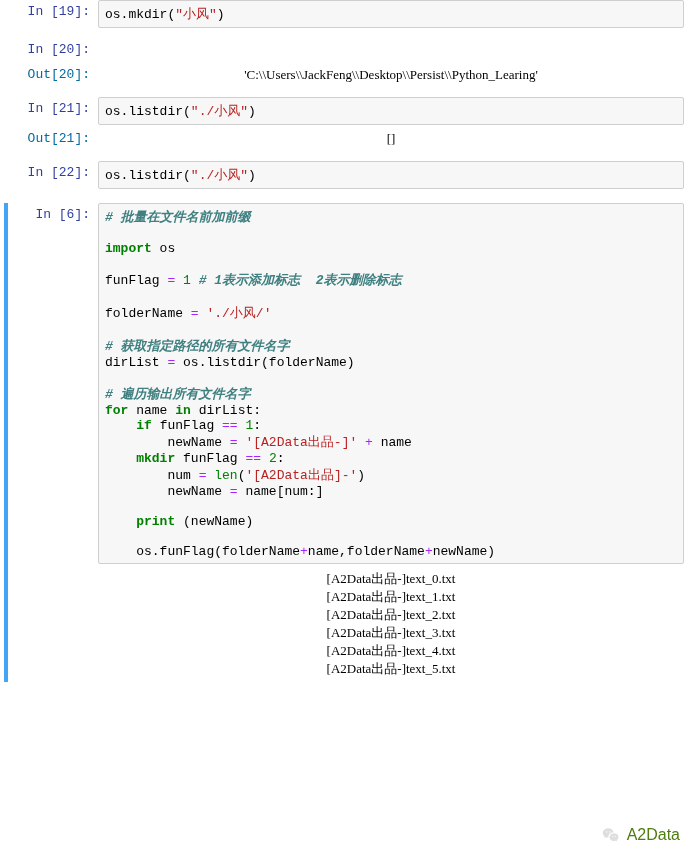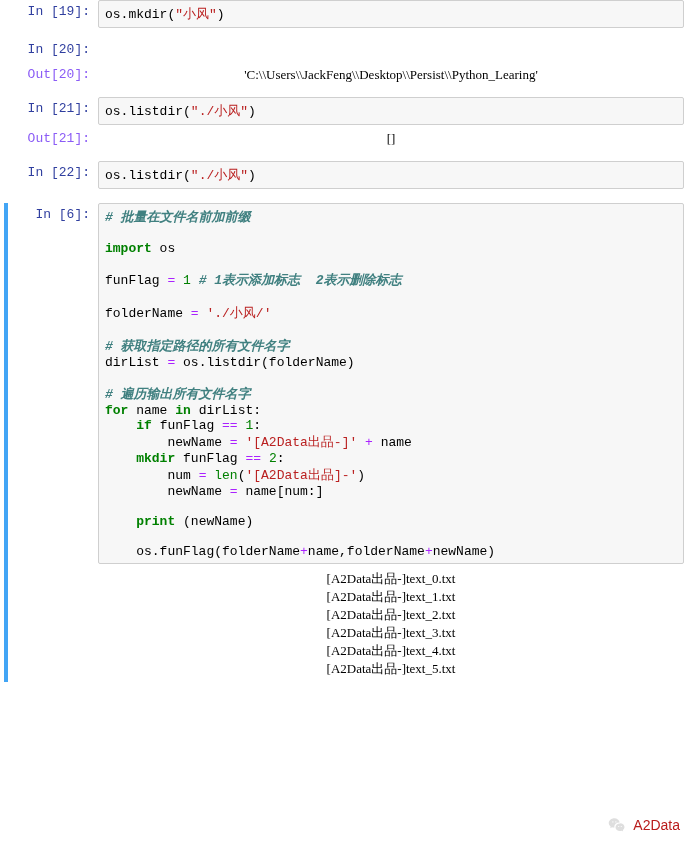--- a/index.html
+++ b/index.html
@@ -20,21 +20,21 @@
   }
   .prompt {
     width: 90px;
     min-width: 90px;
     text-align: right;
     padding: 4px 8px 4px 0;
     box-sizing: border-box;
     font-family: "Courier New", monospace;
   }
   .in-prompt { color: #303F9F; }
-  .out-prompt { color: #8b5cf6; }
+  .out-prompt { color: #0369a1; }
   .input-area {
     flex: 1;
     border: 1px solid #cfcfcf;
     border-radius: 2px;
     background: #f7f7f7;
     padding: 4px 6px;
     font-family: "Courier New", monospace;
     white-space: pre;
     overflow: hidden;
   }
@@ -53,24 +53,24 @@
   .black { color: #000000; }
   .builtin { color: #008000; }
   .selected {
     border-left: 4px solid #42A5F5;
     margin-left: -4px;
     padding-left: 0px;
   }
   .watermark {
     position: fixed;
     right: 12px;
-    bottom: 22px;
-    color: #b91c1c;
+    bottom: 12px;
+    color: #4d7c0f;
     font-family: Arial, sans-serif;
-    font-size: 14px;
+    font-size: 16px;
     display: flex;
     align-items: center;
     gap: 6px;
   }
   .watermark svg { opacity: 0.5; }
 </style>
 </head>
 <body>
 
 <div class="notebook">

